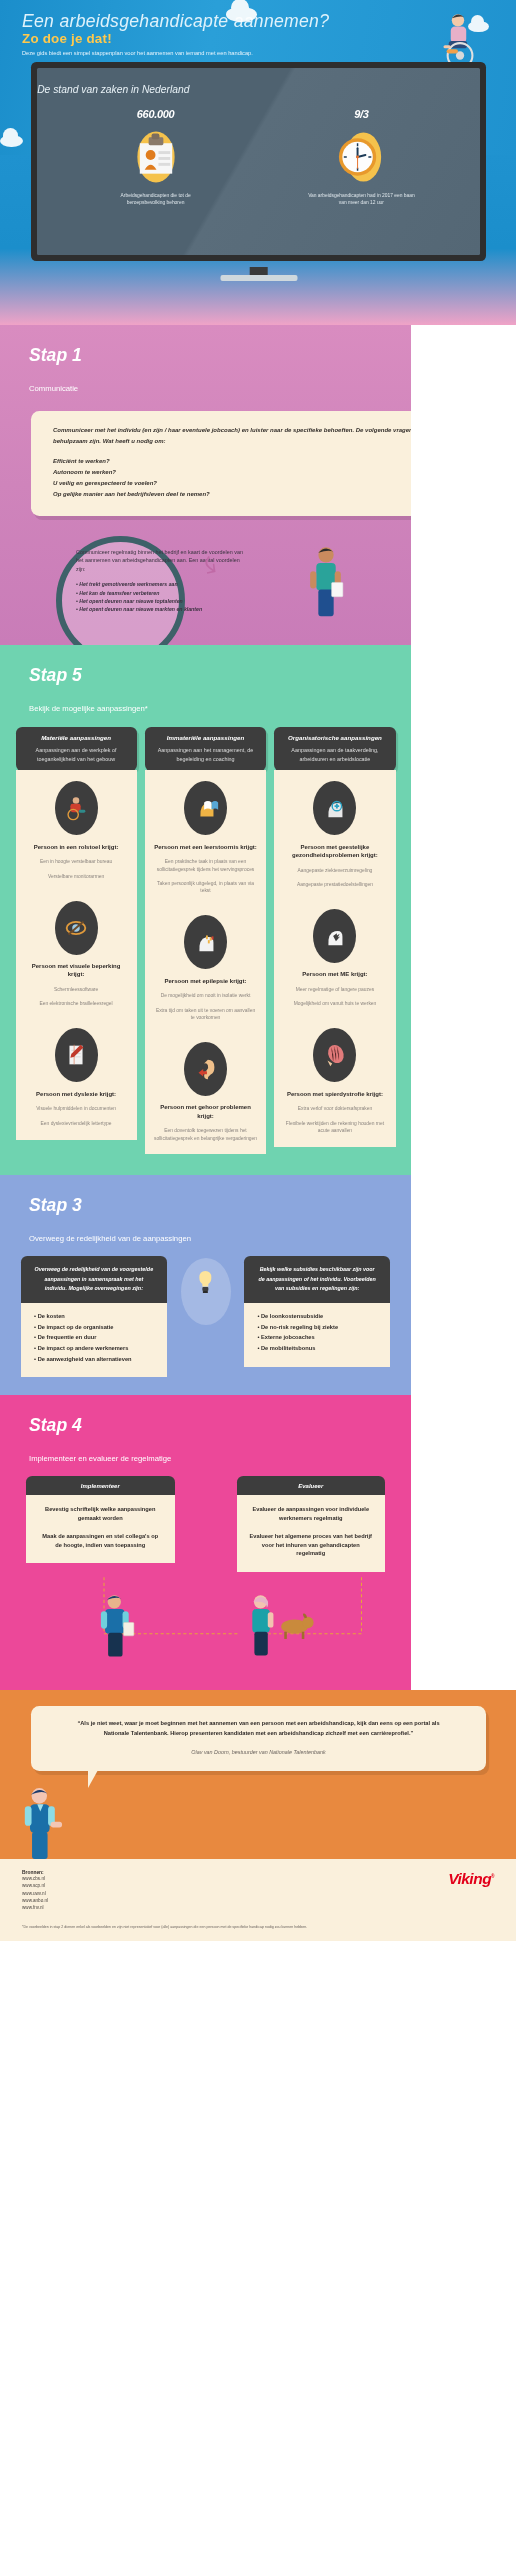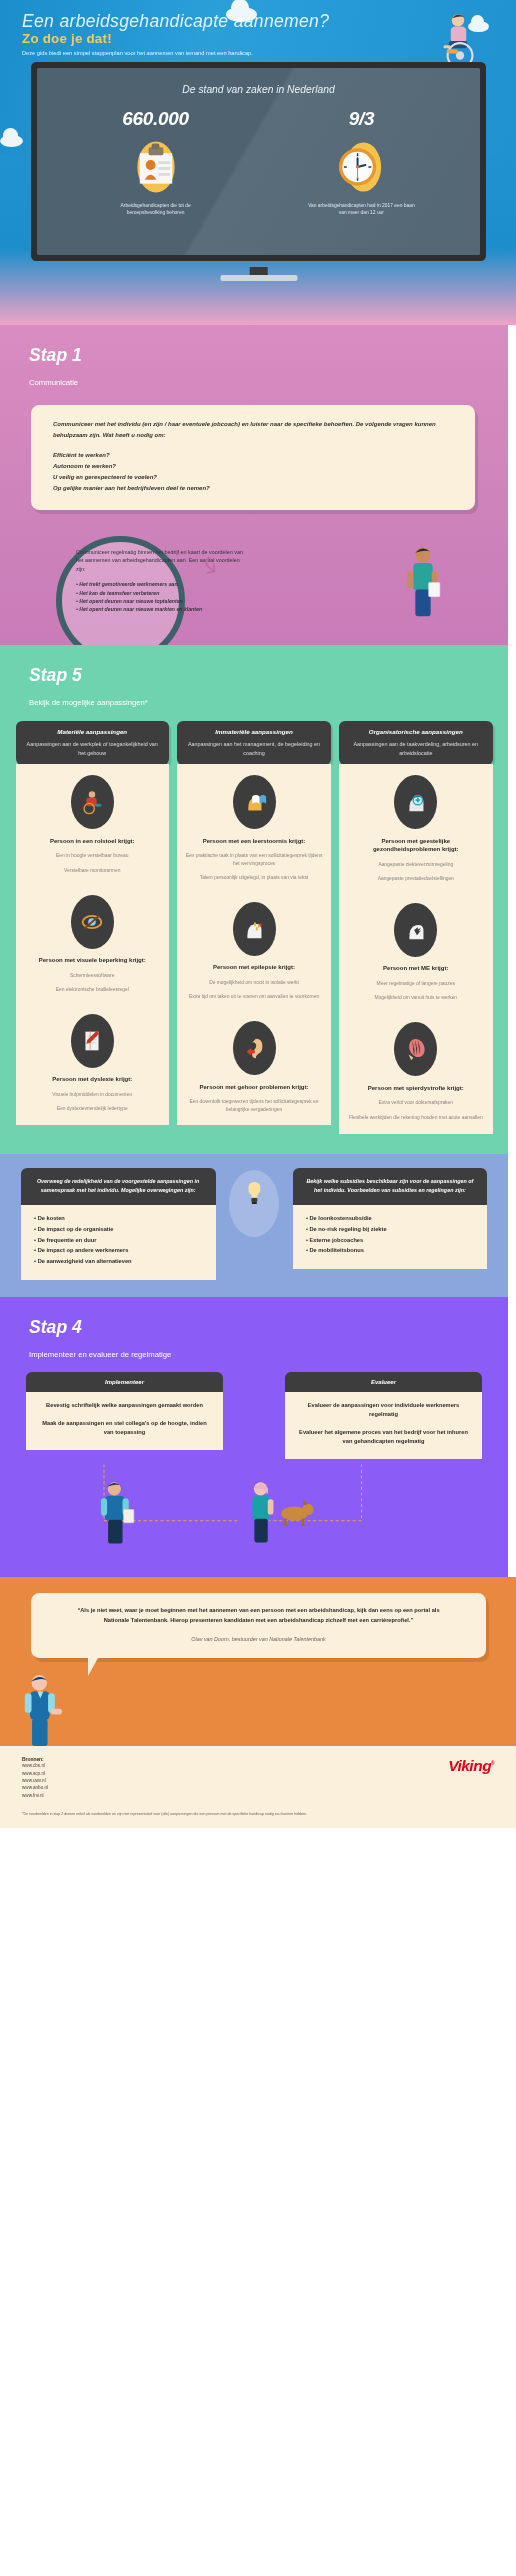--- a/index.html
+++ b/index.html
@@ -63,41 +63,41 @@
   .tv-bezel {
     position: absolute; left: 31px; top: -93px; width: 455px; height: 199px;
     background: #2e2e2e; border-radius: 5.2px; padding: 6.2px;
   }
   .tv-screen {
     width: 100%; height: 100%;
     background: linear-gradient(120deg,#4f6270 0%,#4f6270 46%, #5a6d7b 47%, #546775 100%);
     border-radius: 1.5px; position: relative; overflow: hidden;
   }
   .tv-title {
-    text-align: center; color: #e9f2f7; font-size: 10.3px;
+    text-align: left; color: #e9f2f7; font-size: 10.3px;
     font-style: italic; font-weight: 300; margin-top: 15.5px;
   }
   .stats { display: flex; justify-content: space-around; margin-top: 13.4px; padding: 0 15.5px; }
   .stat { width: 124px; text-align: center; }
   .stat-num {
-    color: #fff; font-size: 19px; font-weight: bold; font-style: italic;
+    color: #fff; font-size: 11px; font-weight: bold; font-style: italic;
     letter-spacing: -0.3px;
   }
   .stat-icon { height: 72px; display: flex; align-items: center; justify-content: center; }
   .stat-cap { color: #dfe7ec; font-size: 4.9px; line-height: 1.45; padding: 0 7.2px; }
   .tv-stand { position: absolute; left: 50%; transform: translateX(-50%); bottom: 44px; width: 77px; height: 6.2px; background:#cfd8dd; border-radius: 2.1px;}
   .tv-neck { position: absolute; left: 50%; transform: translateX(-50%); bottom: 50px; width: 18.6px; height: 8.3px; background:#3a3a3a;}
 
   
-  .step { position: relative; width: 508px; overflow: hidden; }
+  .step { position: relative; width: 411px; overflow: hidden; }
   .step-num {
     font-size: 17.6px; font-weight: bold; font-style: italic; color: #fff;
     letter-spacing: 0px; line-height: 1;
   }
-  .step-sub { font-size: 7.7px; color: #fff; margin-top: 13px; font-weight: 500; }
+  .step-sub { font-size: 7.7px; color: #fff; margin-top: 19px; font-weight: 500; }
   .step-head { padding: 22px 0 0 29px; }
 
   
   .step1 { background: linear-gradient(180deg,#d98cc0 0%, #cf84bb 50%, #c97cb8 100%); height: 320px; }
   .card-cream {
     background: #faf0dc; border-radius: 8.3px; box-shadow: 3.1px 4.1px 0 rgba(0,0,0,.10);
   }
   .s1-box {
     position: relative; margin: 18.6px 0 0 31px; width: 444px; padding: 13.4px 22px 15.5px 22px;
   }
@@ -148,21 +148,21 @@
   .s3-body { background:#faf0dc; padding: 8.3px 13.4px 13.4px; }
   .s3-body div { font-size: 5.7px; font-weight: bold; color:#2f2a28; line-height: 1.85; }
   .s3-bulb {
     position:absolute; left: 50%; transform: translateX(-50%); top: 2.1px;
     width: 50px; height: 67px; border-radius: 50%;
     background: rgba(255,255,255,.22); display:flex; align-items:flex-start; justify-content:center;
     padding-top: 9.3px; font-size: 20.7px;
   }
 
   
-  .step4 { background:#8b5cf6; padding-bottom: 15.5px; position: relative; }
+  .step4 { background:#ec4899; padding-bottom: 15.5px; position: relative; }
   .s4-grid { display:flex; gap: 62px; padding: 0 26px; margin-top: 13.4px; }
   .s4-col { flex:1; }
   .s4-head { background:#3d3d3d; border-radius: 6.2px 6.2px 0 0; padding: 6.7px; text-align:center; }
   .s4-head h3 { color:#fff; font-size: 6px; font-style: italic; font-weight: bold; }
   .s4-body { background:#faf0dc; padding: 9.3px 12.4px 13.4px; text-align:center; }
   .s4-body p { font-size: 5.7px; font-weight: bold; color:#2f2a28; line-height: 1.55; }
   .s4-body p + p { margin-top: 9.3px; }
   .s4-illus { height: 103px; position: relative; }
 
   
@@ -471,20 +471,24 @@
             <div class="det">Extra verlof voor doktersafspraken</div>
             <div class="det">Flexibele werktijden die rekening houden met acute aanvallen</div>
           </div>
         </div>
       </div>
 
     </div>
   </section>
 
   <section class="step step3">
+    <div class="step-head">
+      <div class="step-num">Stap 3</div>
+      <div class="step-sub">Overweeg de redelijkheid van de aanpassingen</div>
+    </div>
 
     <div class="s3-grid">
       <div class="s3-col">
         <div class="s3-head">
           <p>Overweeg de redelijkheid van de voorgestelde aanpassingen in samenspraak met het individu. Mogelijke overwegingen zijn:</p>
         </div>
         <div class="s3-body">
           <div>• De kosten</div>
           <div>• De impact op de organisatie</div>
           <div>• De frequentie en duur</div>

